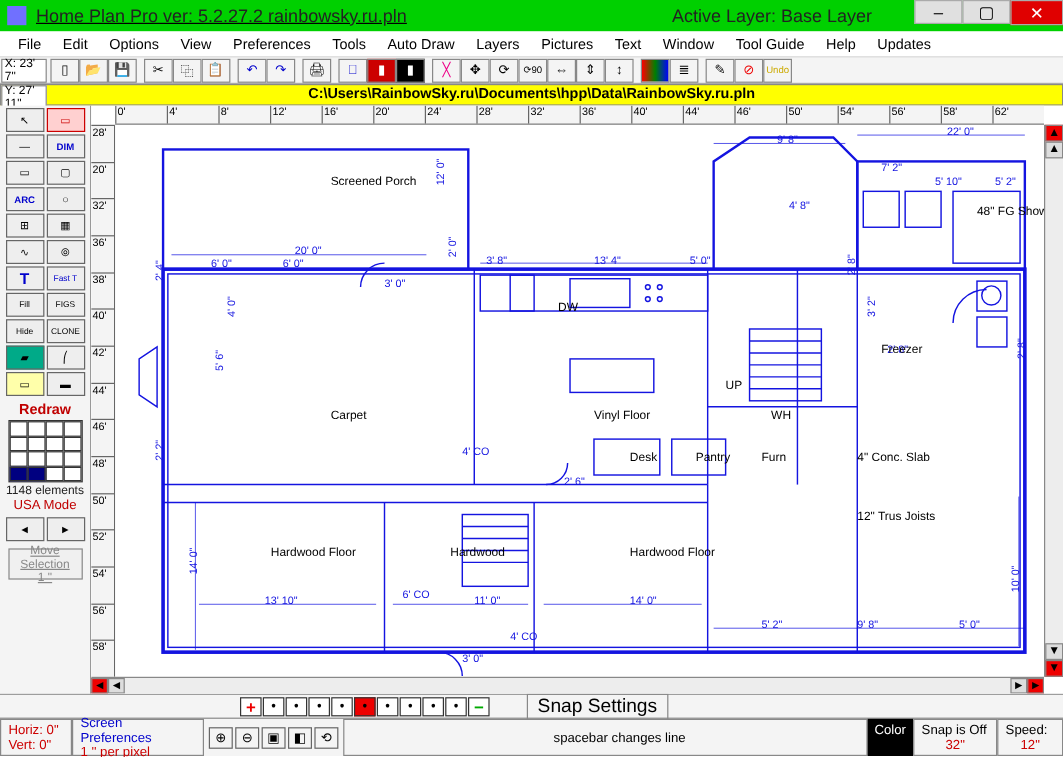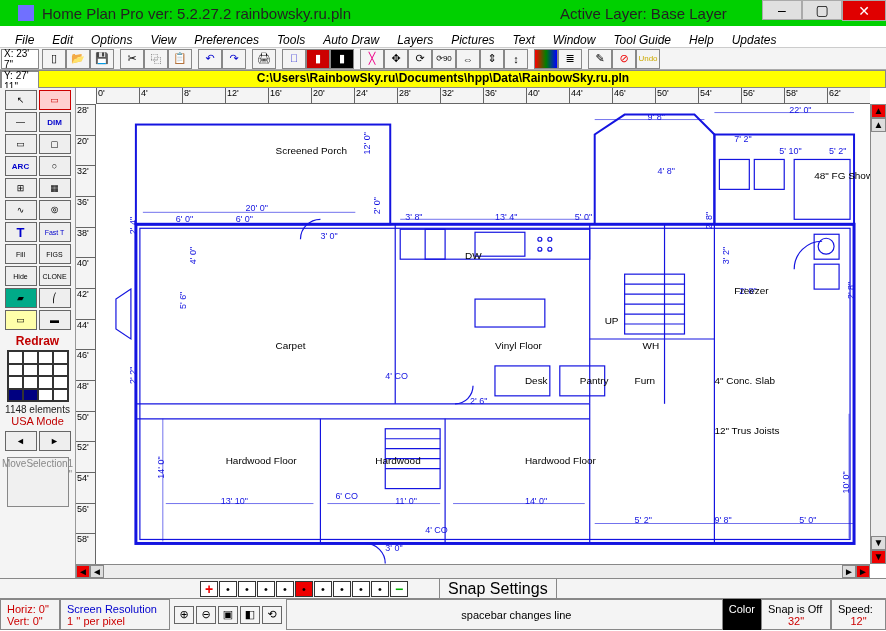--- a/index.html
+++ b/index.html
@@ -1,26 +1,26 @@
 <!DOCTYPE html>
 <html><head>
 <meta charset="utf-8">
 <style>
 * { box-sizing: border-box; margin: 0; padding: 0; font-family: Arial, sans-serif; }
 body { background: #fff; width: 886px; height: 631px; overflow: hidden; font-size: 11px; }
 
-.titlebar { background: #00d000; height: 26px; display: flex; align-items: center; padding-left: 18px; position: relative; }
+.titlebar { background: #00d000; height: 26px; display: flex; align-items: center; padding-left: 6px; position: relative; text-decoration: underline; }
 .titlebar .icon { width: 16px; height: 16px; background: #7070ff; margin-right: 8px; }
 .titlebar .title-txt { font-size: 15px; color: #222; }
 .titlebar .active-layer { font-size: 15px; color: #222; position: absolute; left: 560px; }
 .titlebar .wctrl { position: absolute; right: 0; top: 0; display: flex; }
 .titlebar .wbtn { width: 40px; height: 20px; background: #e0e0e0; border: 1px solid #aaa; display: flex; align-items: center; justify-content: center; font-size: 14px; }
 .titlebar .wbtn.close { background: #e00000; color: #fff; height: 21px; width: 44px; }
 
-.menubar { background: #fff; height: 22px; display: flex; align-items: flex-end; padding-left: 6px; border-bottom: 1px solid #ccc; font-style: italic; }
+.menubar { background: #fff; height: 22px; display: flex; align-items: center; padding-left: 6px; border-bottom: 1px solid #ccc; }
 .menubar .mitem { padding: 0 9px; font-size: 12px; cursor: default; }
 
 .coord-tool { display: flex; height: 22px; background: #f4f4f4; border-bottom: 1px solid #aaa; }
 .coord-box { width: 38px; height: 20px; border: 1px solid #888; background: #fff; font-size: 10px; padding-left: 2px; display: flex; align-items: center; margin: 1px; }
 .tb { display: flex; gap: 0; margin-left: 2px; }
 .tbtn { width: 24px; height: 20px; border: 1px solid #888; background: #f4f4f4; display: flex; align-items: center; justify-content: center; font-size: 11px; margin: 1px 0; }
 .tbtn.sep { width: 6px; border: none; background: transparent; }
 
 .pathbar { background: #ffff00; height: 18px; text-align: center; font-size: 12px; font-weight: bold; color: #000; border: 1px solid #888; }
 
@@ -29,21 +29,21 @@
 .tool-row { display: flex; gap: 2px; margin-bottom: 2px; }
 .tool { width: 32px; height: 20px; border: 1px solid #666; background: #eee; display: flex; align-items: center; justify-content: center; font-size: 9px; }
 .tool.sel { background: #ffd0d0; border-color: #c00; }
 .tool.blue { color: #00c; font-weight: bold; }
 .redraw { color: #c00000; font-size: 12px; margin: 2px 18px; font-weight: bold; }
 .zoom-grid { width: 62px; height: 52px; border: 1px solid #333; background: #fff; display: grid; grid-template-columns: repeat(4,1fr); grid-template-rows: repeat(4,1fr); }
 .zoom-grid div { border: 1px solid #333; }
 .zoom-grid .act { background: #000080; }
 .elems { font-size: 10px; color: #222; margin-top: 2px; }
 .mode { color: #c00000; font-size: 11px; }
-.move-sel { width: 62px; height: 50px; border: 1px solid #888; background: #f0f0f0; font-size: 10px; text-align: center; display: flex; flex-direction: row; justify-content: center; margin-top: 4px; color: #888; }
+.move-sel { width: 62px; height: 26px; border: 1px solid #888; background: #f0f0f0; font-size: 10px; text-align: center; display: flex; flex-direction: column; justify-content: center; margin-top: 4px; color: #888; text-decoration: underline; }
 
 .canvas-wrap { flex: 1; position: relative; background: #fff; overflow: hidden; }
 .hruler { position: absolute; top: 0; left: 20px; right: 16px; height: 16px; background: #f4f4f4; border-bottom: 1px solid #666; display: flex; font-size: 9px; }
 .hruler span { flex: 1; border-left: 1px solid #666; padding-left: 1px; }
 .vruler { position: absolute; top: 16px; left: 0; width: 20px; bottom: 14px; background: #f4f4f4; border-right: 1px solid #666; display: flex; flex-direction: column; font-size: 9px; }
 .vruler span { flex: 1; border-top: 1px solid #666; padding-left: 1px; }
 .drawing { position: absolute; top: 16px; left: 20px; right: 16px; bottom: 14px; background: #fff; }
 .drawing svg { width: 100%; height: 100%; }
 .vscroll { position: absolute; top: 16px; right: 0; width: 16px; bottom: 14px; background: #ededed; border-left: 1px solid #888; }
 .vscroll .arrow { height: 14px; background: #ddd; border: 1px solid #888; text-align: center; font-size: 10px; }
@@ -427,21 +427,21 @@
   <div class="sbtn grn">−</div>
   <div class="label">Snap Settings</div>
 </div>
 
 <div class="status">
   <div class="sbox red" style="width:60px">
     <span>Horiz: 0"</span>
       <span>Vert: 0"</span>
   </div>
   <div class="sbox" style="width:110px;color:#00c">
-    <span>Screen Resolution</span>
+    <span>Screen Preferences</span>
       <span style="color:#c00">1 '' per pixel</span>
   </div>
   <div class="zbtns">
     <div class="zb">⊕</div>
     <div class="zb">⊖</div>
     <div class="zb">▣</div>
     <div class="zb">◧</div>
     <div class="zb">⟲</div>
   </div>
   <div class="msg">spacebar changes line</div>

